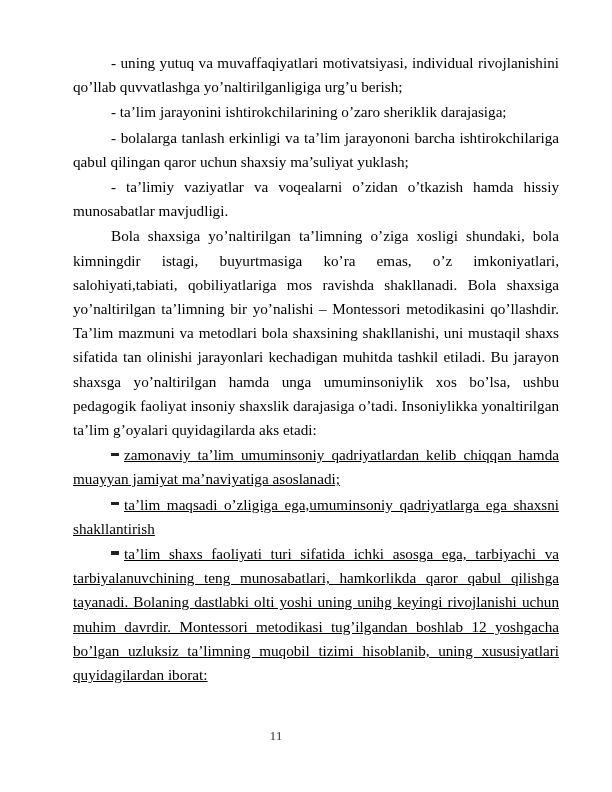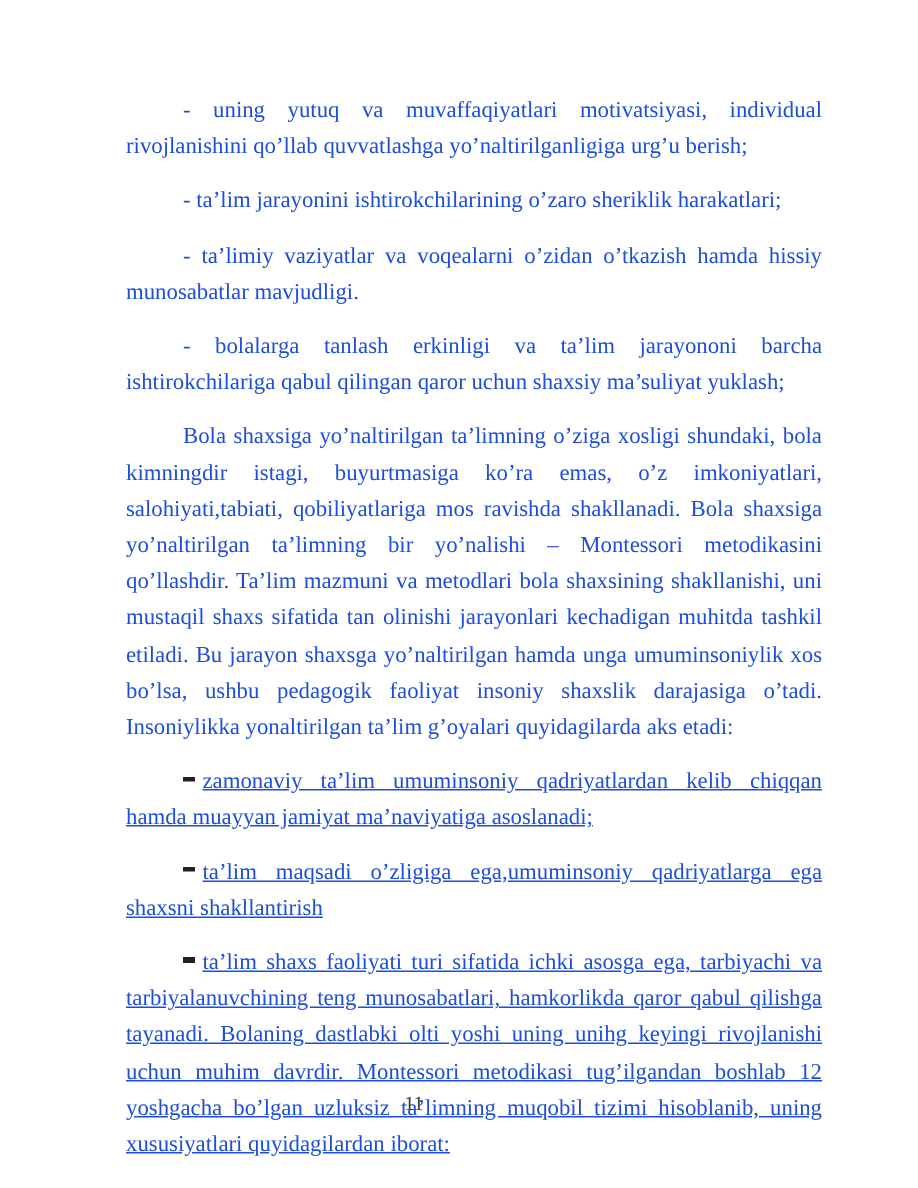--- a/index.html
+++ b/index.html
@@ -26,27 +26,27 @@
   }
 
   #content {
     position: absolute;
     left: 72px;
     top: 50px;
     width: 488px;
   }
 
   p {
-    margin: 12px;
+    margin: 1px;
     font-size: 15.2px;
     line-height: 24.2px;
     text-align: justify;
     text-justify: inter-word;
     hyphens: none;
-    color: #1d4ed8;
+    color: #000000;
   }
 
   
   p.dash-item {
     text-indent: 38px;
   }
 
   
   p.body-para {
     text-indent: 38px;
@@ -87,25 +87,25 @@
 </head>
 <body>
 
 <div id="page">
 
   <div id="content">
 
     <p class="dash-item">- uning yutuq va muvaffaqiyatlari motivatsiyasi, individual rivojlanishini qo’llab quvvatlashga yo’naltirilganligiga urg’u berish;</p>
 
 
-    <p class="dash-item">- ta’lim jarayonini ishtirokchilarining o’zaro sheriklik harakatlari;</p>
+    <p class="dash-item">- ta’lim jarayonini ishtirokchilarining o’zaro sheriklik darajasiga;</p>
+
+    <p class="dash-item">- bolalarga tanlash erkinligi va ta’lim jarayononi barcha ishtirokchilariga qabul qilingan qaror uchun shaxsiy ma’suliyat yuklash;</p>
 
     <p class="dash-item">- ta’limiy vaziyatlar va voqealarni o’zidan o’tkazish hamda hissiy munosabatlar mavjudligi.</p>
-
-    <p class="dash-item">- bolalarga tanlash erkinligi va ta’lim jarayononi barcha ishtirokchilariga qabul qilingan qaror uchun shaxsiy ma’suliyat yuklash;</p>
 
     <p class="body-para">Bola shaxsiga yo’naltirilgan ta’limning o’ziga xosligi shundaki, bola kimningdir istagi, buyurtmasiga ko’ra emas, o’z imkoniyatlari, salohiyati,tabiati, qobiliyatlariga mos ravishda shakllanadi. Bola shaxsiga yo’naltirilgan ta’limning bir yo’nalishi – Montessori metodikasini qo’llashdir. Ta’lim mazmuni va metodlari bola shaxsining shakllanishi, uni mustaqil shaxs sifatida tan olinishi jarayonlari kechadigan muhitda tashkil etiladi. Bu jarayon shaxsga yo’naltirilgan hamda unga umuminsoniylik xos bo’lsa, ushbu pedagogik faoliyat insoniy shaxslik darajasiga o’tadi. Insoniylikka yonaltirilgan ta’lim g’oyalari quyidagilarda aks etadi:</p>
 
     <p class="bar-item"><span class="bar-bullet"></span><span>zamonaviy ta’lim umuminsoniy qadriyatlardan kelib chiqqan hamda muayyan jamiyat ma’naviyatiga asoslanadi;</span></p>
 
     <p class="bar-item"><span class="bar-bullet"></span><span>ta’lim maqsadi o’zligiga ega,umuminsoniy qadriyatlarga ega shaxsni shakllantirish</span></p>
 
     <p class="bar-item loose"><span class="bar-bullet"></span><span>ta’lim shaxs faoliyati turi sifatida ichki asosga ega, tarbiyachi va tarbiyalanuvchining teng munosabatlari, hamkorlikda qaror qabul qilishga tayanadi. Bolaning dastlabki olti yoshi uning unihg keyingi rivojlanishi uchun muhim davrdir.  Montessori metodikasi  tug’ilgandan boshlab 12 yoshgacha bo’lgan uzluksiz ta’limning muqobil tizimi hisoblanib, uning xususiyatlari quyidagilardan iborat:</span></p>
 
   </div>

